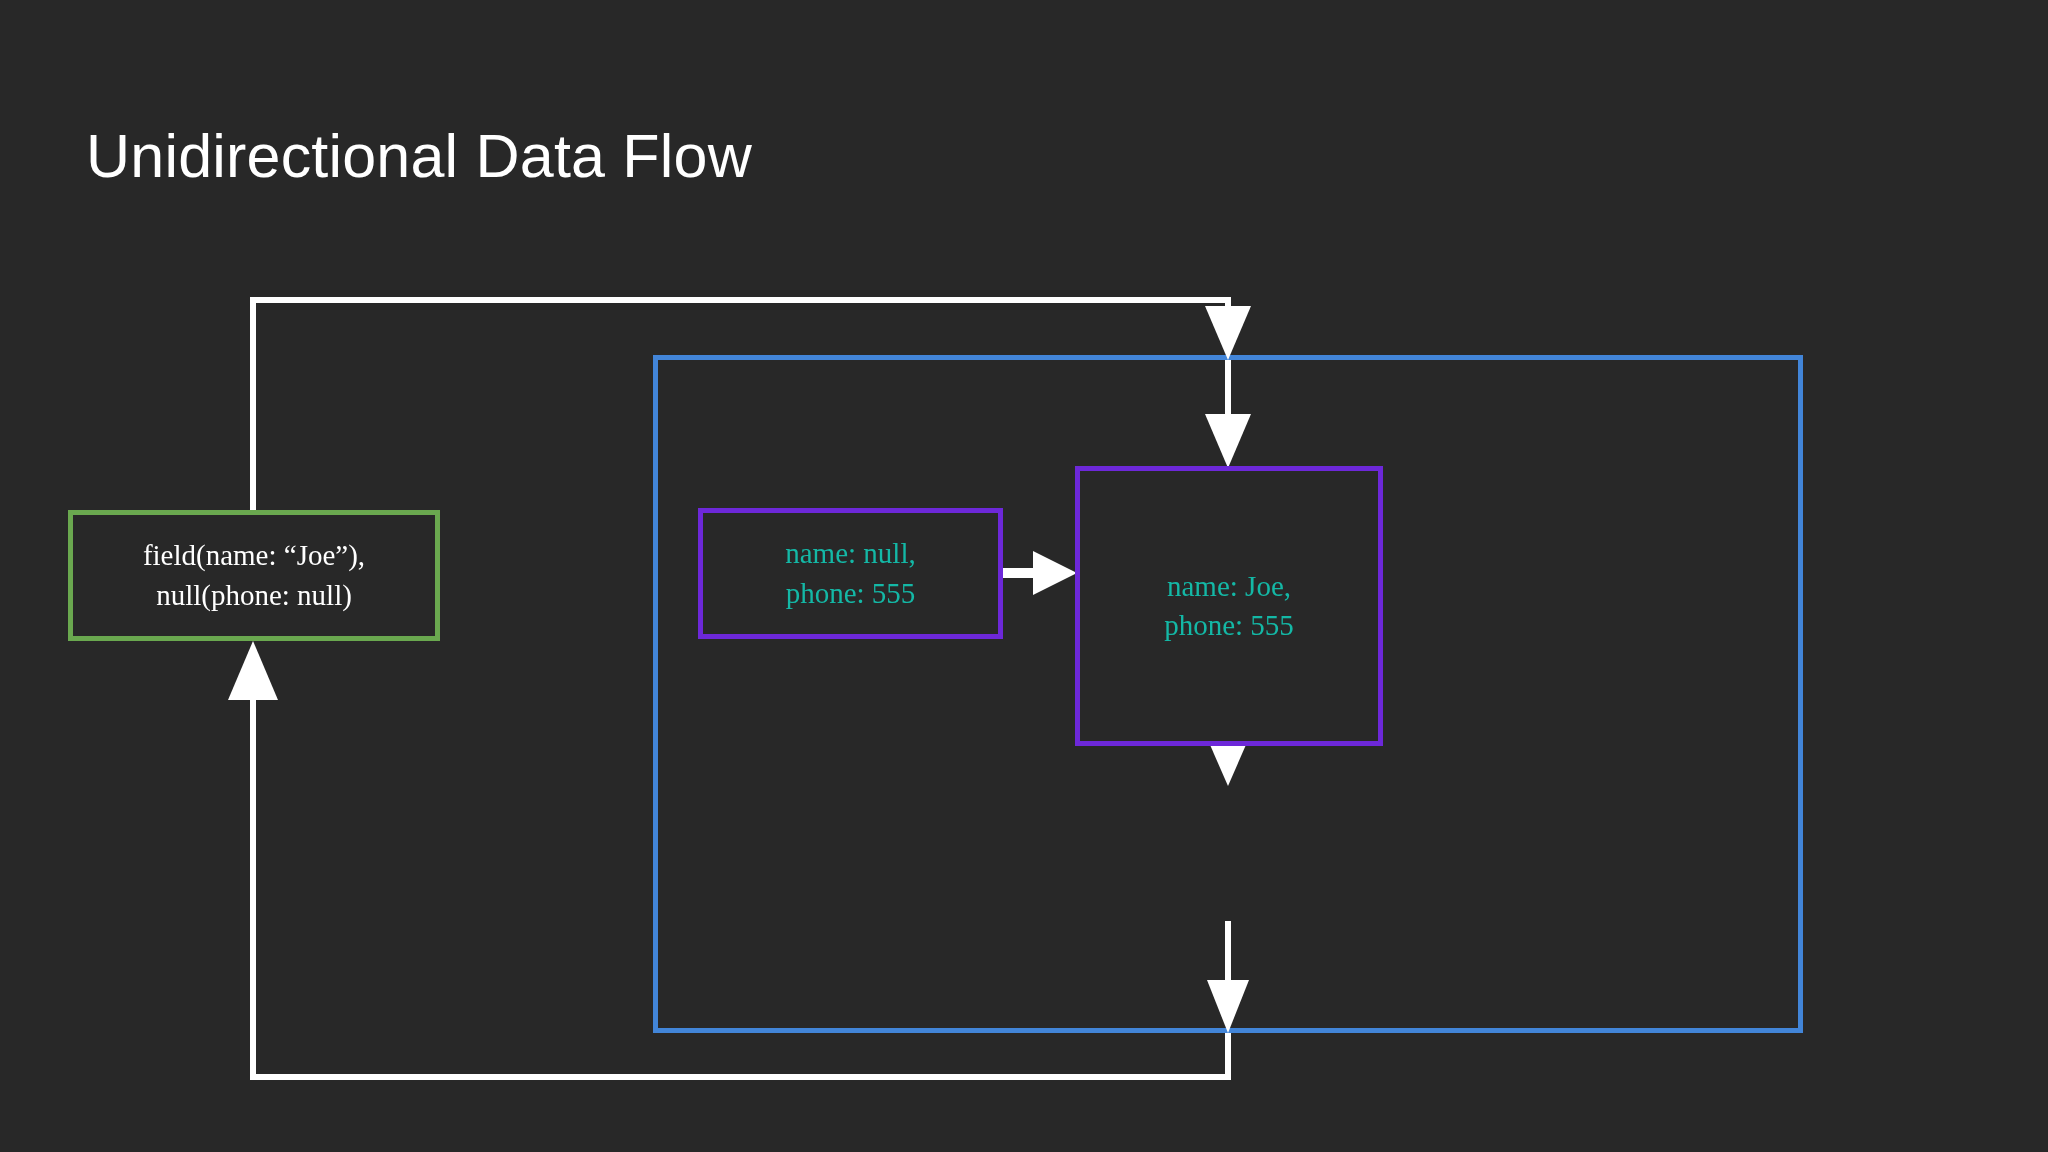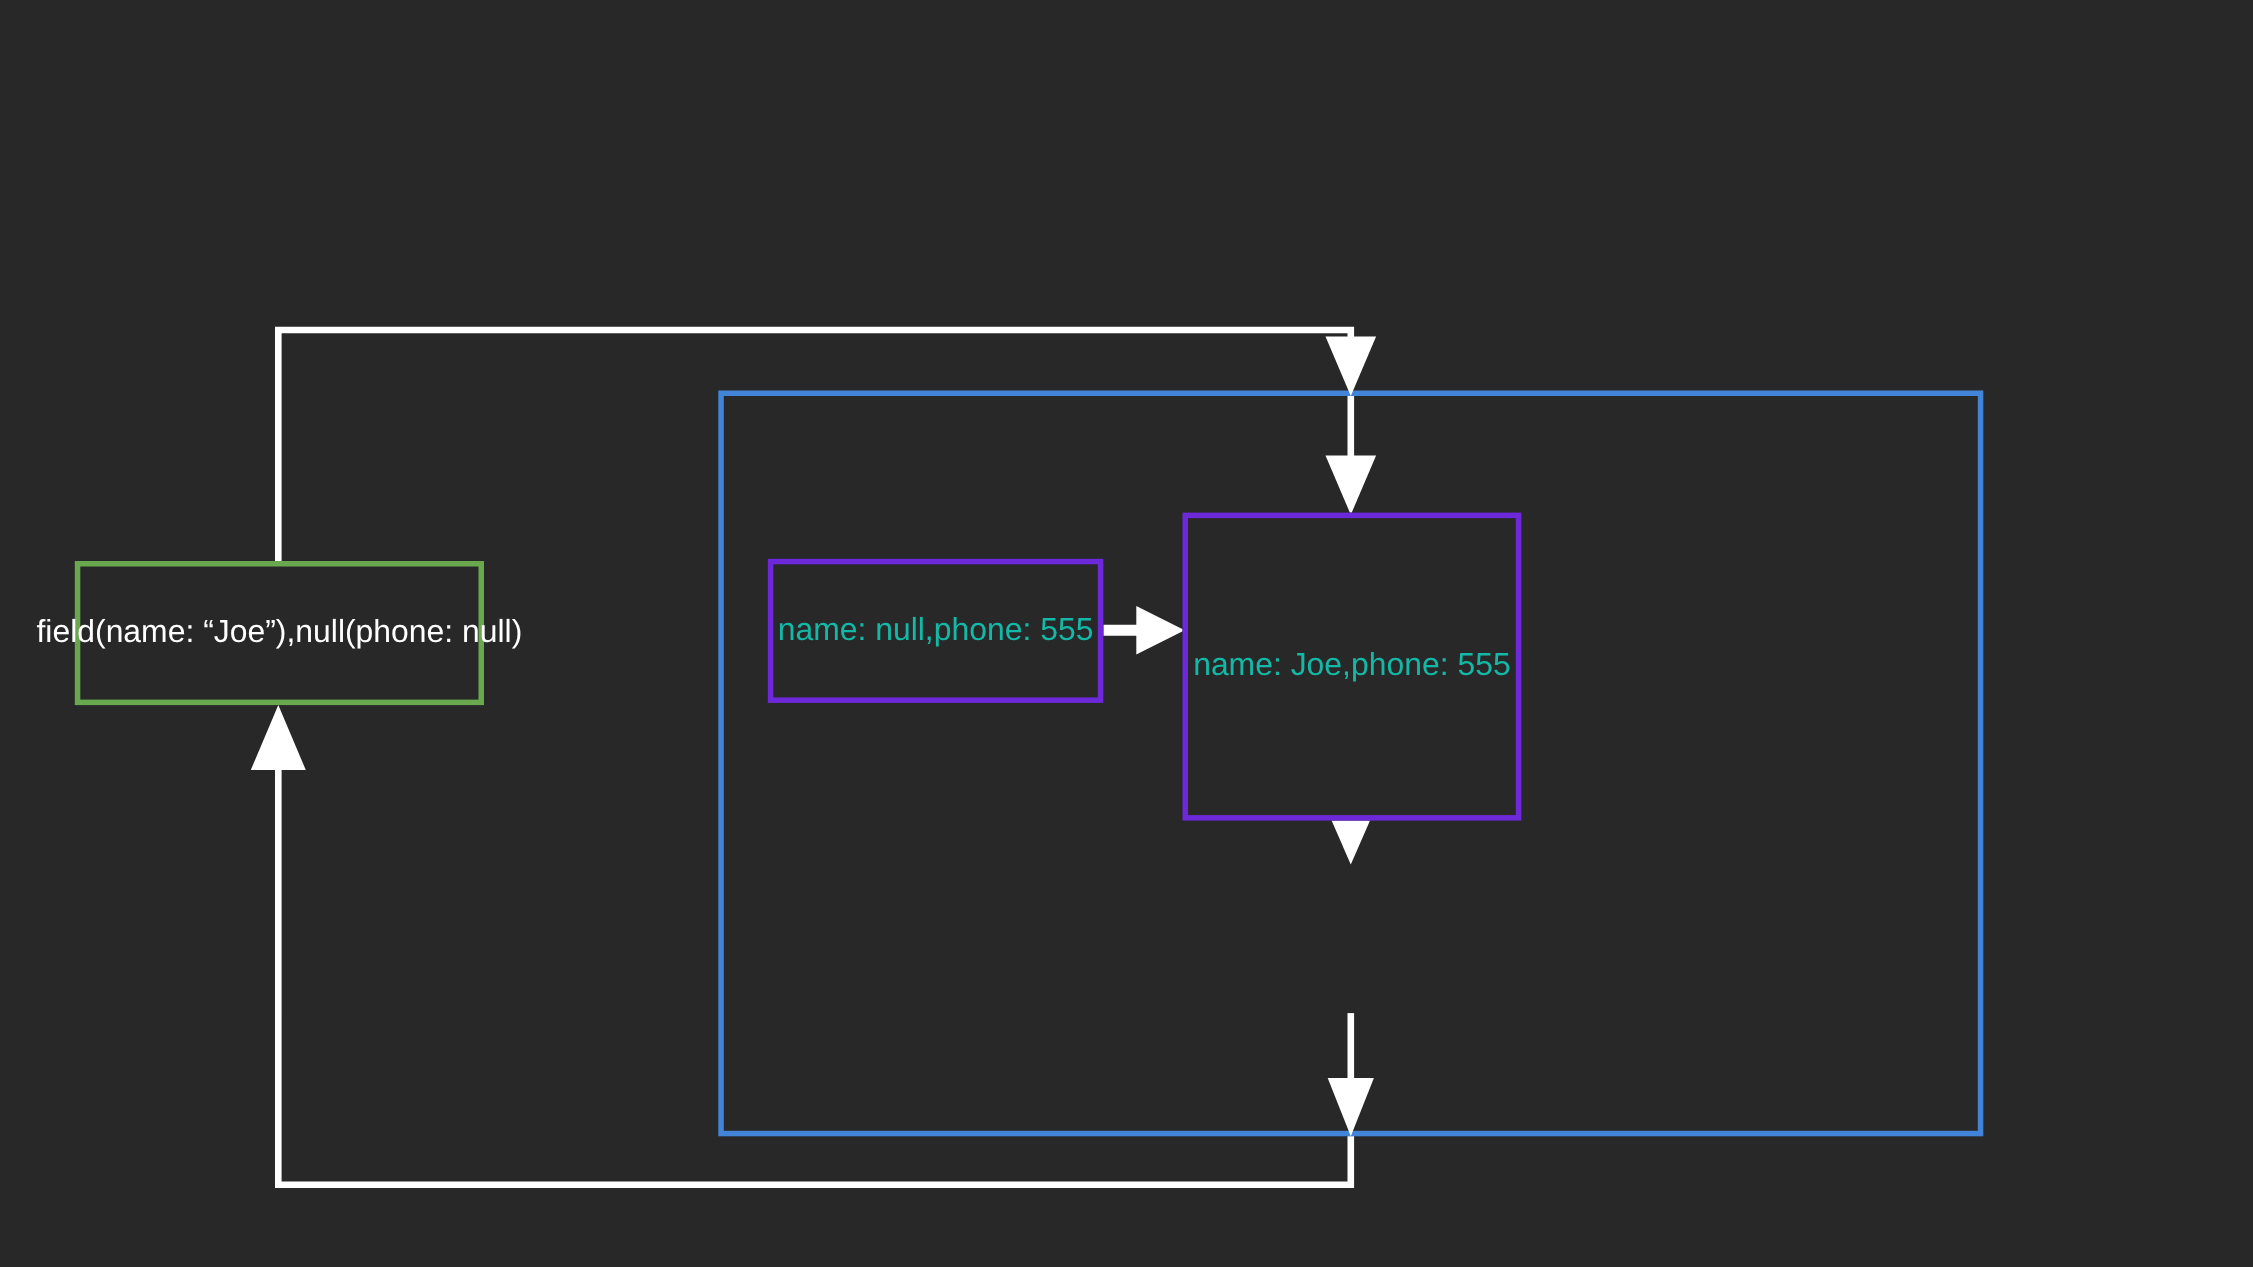--- a/index.html
+++ b/index.html
@@ -38,28 +38,29 @@
     width: 2048px;
     height: 1152px;
     display: block;
   }
 
   
   .node-box {
     position: absolute;
     box-sizing: border-box;
     display: flex;
-    flex-direction: row;
+    flex-direction: column;
     align-items: center;
     justify-content: center;
     text-align: center;
     background: #282828;
     font-size: 29px;
     line-height: 1.36;
     white-space: nowrap;
+    font-family: Liberation Serif, serif;
   }
   .node-box .line { display: block; }
 
   .box-green {
     border: 5px solid #6aa84f;
     color: #ffffff;
   }
   .box-blue-white {
     border: 5px solid #6d28d9;
     color: #14b8a6;
@@ -72,20 +73,21 @@
   #box-store   { left: 68px;   top: 510px; width: 372px; height: 131px; }
   #box-prev    { left: 698px;  top: 508px; width: 305px; height: 131px; }
   #box-next    { left: 1075px; top: 466px; width: 308px; height: 280px; }
   #box-actions { left: 1075px; top: 785px; width: 308px; height: 136px; }
 </style>
 </head>
 <body>
 
 <div id="stage">
 
+  <div id="page-title">Unidirectional Data Flow</div>
 
   <svg id="flow-svg" viewBox="0 0 2048 1152">
 
     <rect x="655.5" y="357.5" width="1145" height="673" fill="none" stroke="#4285d8" stroke-width="5"></rect>
 
     <g>
       <path d="M 253 510 L 253 300 L 1228 300 L 1228 316" fill="none" stroke="#ffffff" stroke-width="6"></path>
       <polygon points="1228,360 1205,306 1251,306" fill="#ffffff"></polygon>
     </g>
 

